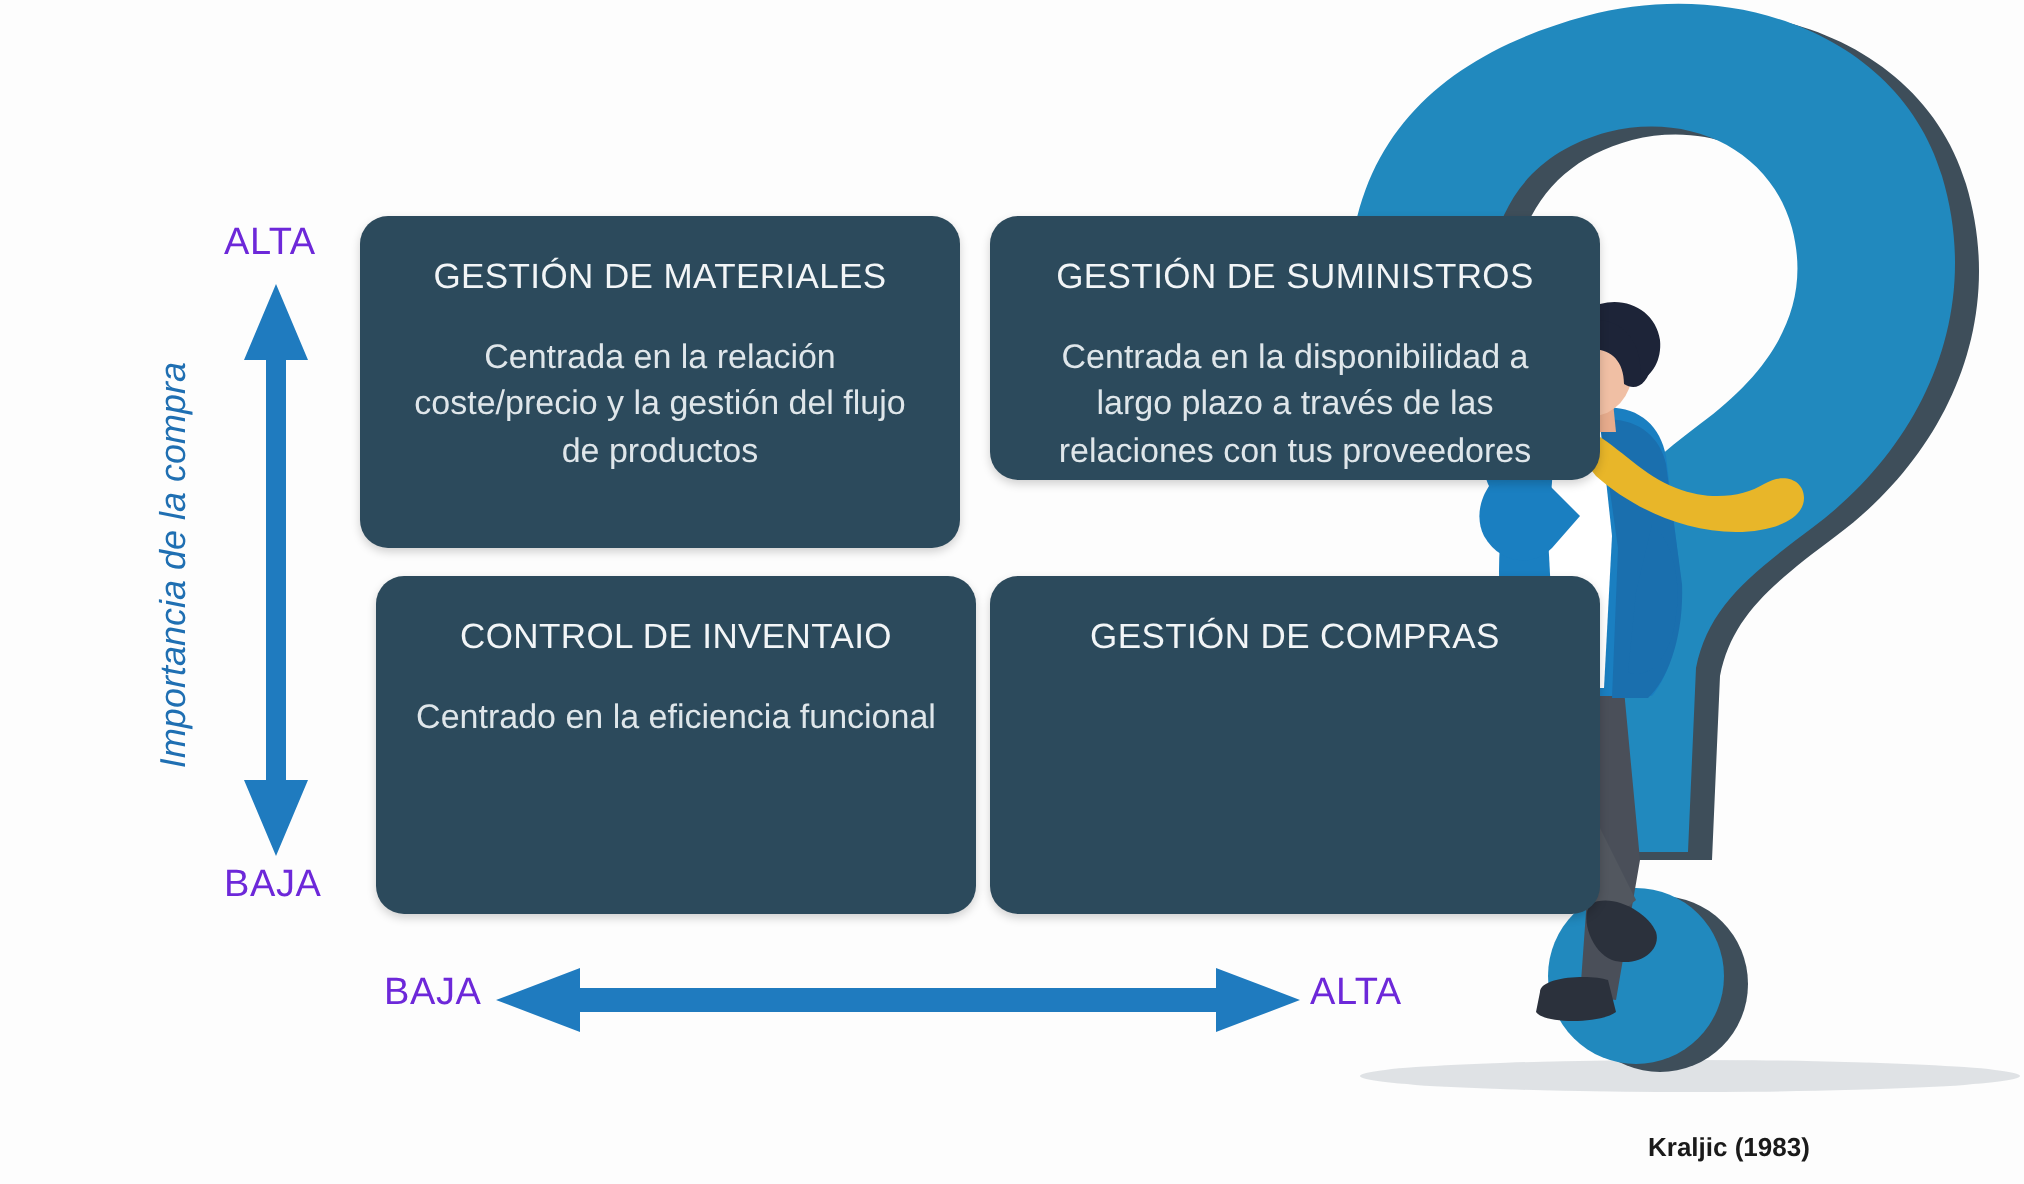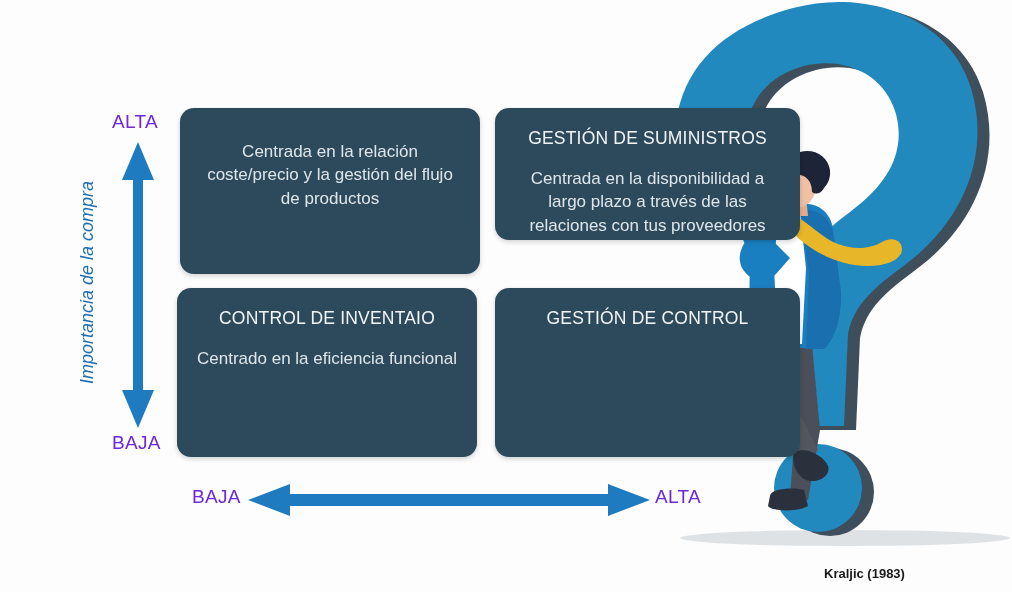--- a/index.html
+++ b/index.html
@@ -47,21 +47,21 @@
     white-space: nowrap;
   }
   .qbox .qdesc {
     font-size: 17px;
     line-height: 1.38;
     color: #dfe6ea;
     margin-top: 18px;
   }
   #box-materiales  { left: 180px; top: 108px; width: 300px; height: 166px; }
   #box-suministros { left: 495px; top: 108px; width: 305px; height: 132px; }
-  #box-inventario  { left: 177px; top: 288px; width: 300px; height: 169px; }
+  #box-inventario  { left: 188px; top: 288px; width: 300px; height: 169px; }
   #box-compras     { left: 495px; top: 288px; width: 305px; height: 169px; }
 
   
   .axis-tick {
     position: absolute;
     font-size: 19px;
     color: #6d28d9;
     letter-spacing: 0.3px;
     white-space: nowrap;
   }
@@ -213,32 +213,33 @@
 
   <div class="axis-tick" id="x-left">BAJA</div>
   <div class="axis-tick" id="x-right">ALTA</div>
 
   <svg class="arrow-svg" id="x-arrow" width="406" height="36" viewBox="0 0 406 36" xmlns="http://www.w3.org/2000/svg">
     <path d="M2 18 L44 2 L44 12 L362 12 L362 2 L404 18 L362 34 L362 24 L44 24 L44 34 Z" fill="#1f7bbf"></path>
   </svg>
 
 
   <div class="qbox" id="box-materiales">
+    <div class="qtitle">GESTIÓN DE MATERIALES</div>
     <div class="qdesc">Centrada en la relación coste/precio y la gestión del flujo de productos</div>
   </div>
 
   <div class="qbox" id="box-suministros">
     <div class="qtitle">GESTIÓN DE SUMINISTROS</div>
     <div class="qdesc">Centrada en la disponibilidad a largo plazo a través de las relaciones con tus proveedores</div>
   </div>
 
   <div class="qbox" id="box-inventario">
     <div class="qtitle">CONTROL DE INVENTAIO</div>
     <div class="qdesc">Centrado en la eficiencia funcional</div>
   </div>
 
   <div class="qbox" id="box-compras">
-    <div class="qtitle">GESTIÓN DE CONTROL</div>
+    <div class="qtitle">GESTIÓN DE COMPRAS</div>
   </div>
 
   <div id="credit">Kraljic (1983)</div>
 
 </div>
 
 </body></html>

